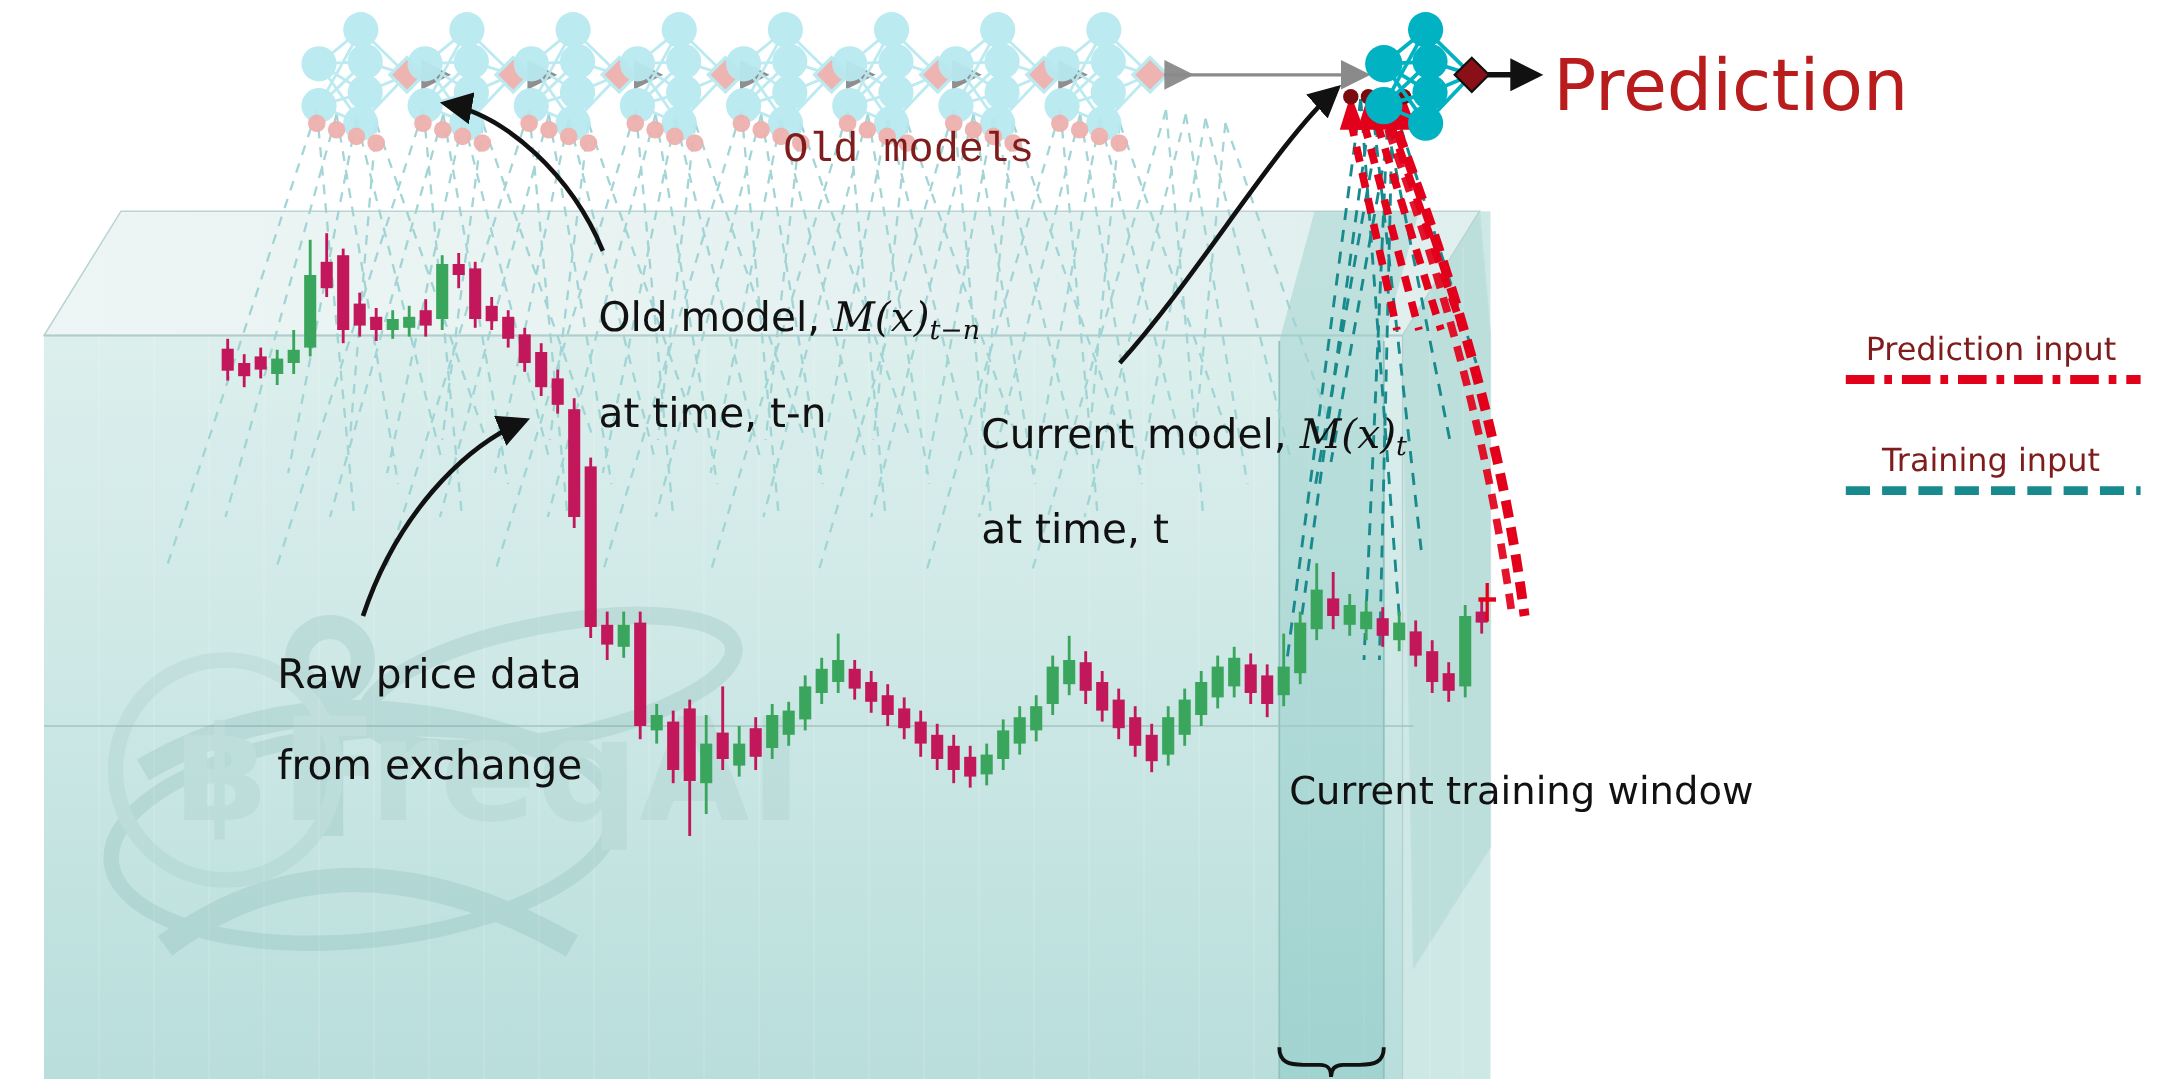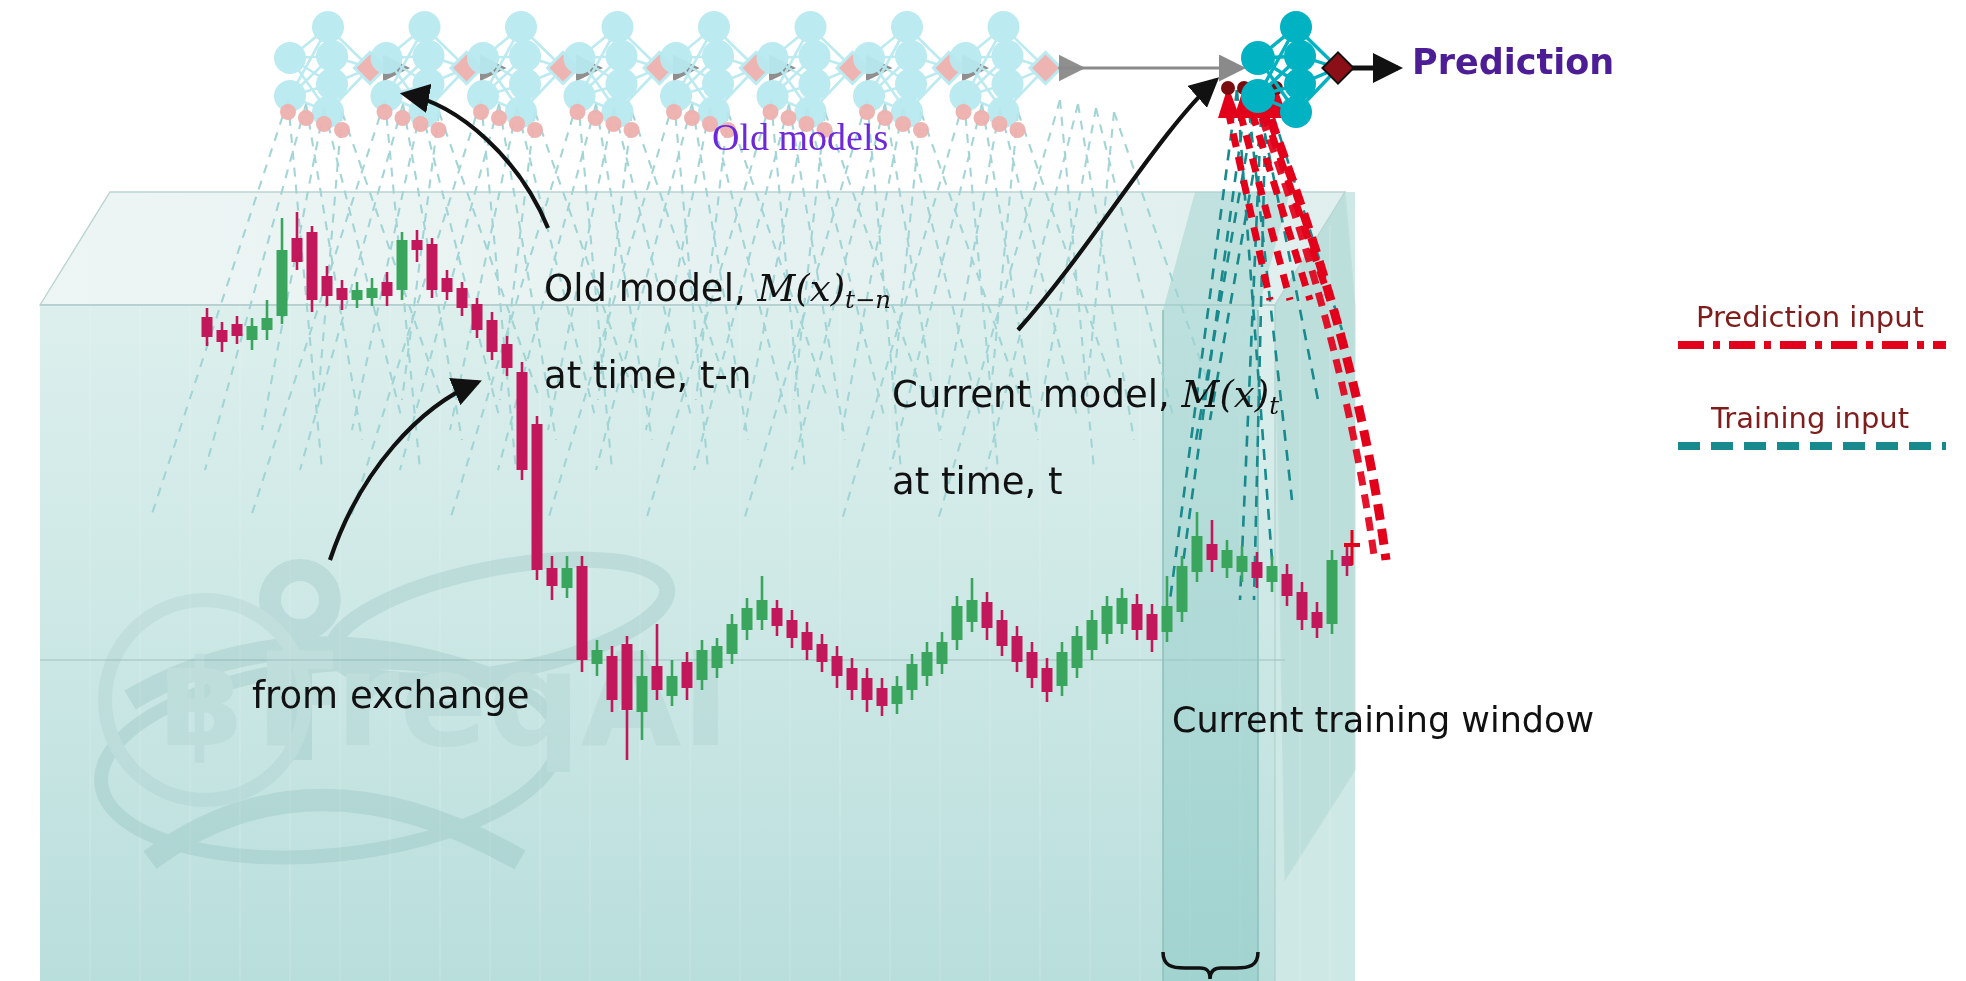--- a/index.html
+++ b/index.html
@@ -4,22 +4,22 @@
 <style>
   html,body{margin:0;padding:0;background:#ffffff;}
   body{width:1966px;height:981px;overflow:hidden;font-family:"DejaVu Sans",sans-serif;}
   #stage{position:relative;width:1966px;height:981px;background:#fff;}
   #stage svg.layer{position:absolute;left:0;top:0;width:1966px;height:981px;}
   .txt{position:absolute;color:#111;line-height:1.12;white-space:pre;}
   .ann{font-family:"DejaVu Sans",sans-serif;font-size:37px;}
   .mathi{font-family:"DejaVu Serif",serif;font-style:italic;}
   .sub{font-size:0.66em;vertical-align:-0.28em;font-family:"DejaVu Serif",serif;font-style:italic;}
   .legtxt{font-family:"DejaVu Sans",sans-serif;font-size:29px;color:#7f1d1d;}
-  .oldmodels{font-family:Liberation Serif, serif;font-size:38px;color:#6d28d9;}
-  .predtxt{font-family:"DejaVu Sans",sans-serif;font-size:35px;color:#4c1d95;font-weight:bold;}
+  .oldmodels{font-family:Liberation Mono, monospace;font-size:38px;color:#7f1d1d;}
+  .predtxt{font-family:"DejaVu Sans",sans-serif;font-size:65px;color:#b91c1c;}
   .ctw{font-family:"DejaVu Sans",sans-serif;font-size:35px;color:#111;}
 </style>
 </head>
 <body>
 
 <div id="stage">
 
   <svg class="layer" viewBox="0 0 1966 981">
     <defs>
       <linearGradient id="boxGrad" x1="0" y1="0" x2="0" y2="1">
@@ -560,21 +560,21 @@
     <span>Current model, </span><span class="mathi">M</span><span class="mathi">(x)</span><span class="sub">t</span><br>
     <span>at time, t</span>
   </div>
 
   <div class="txt ann" style="left:497px;top:227px;">
     <span>Old model, </span><span class="mathi">M</span><span class="mathi">(x)</span><span class="sub">t−n</span><br>
     <span>at time, t-n</span>
   </div>
 
   <div class="txt ann" style="left:205px;top:551px;">
-    <br>
+    <span>Raw price data</span><br>
     <span>from exchange</span>
   </div>
 
   <div class="txt ctw" style="left:1172px;top:701px;">Current training window</div>
 
   <div style="position:absolute;left:1660px;top:300px;width:300px;">
     <div style="text-align:center;">
       <div class="legtxt">Prediction input</div>
       <svg width="300" height="22" viewBox="0 0 300 22">
         <line x1="18" y1="11" x2="286" y2="11" stroke="#e2001a" stroke-width="8" stroke-dasharray="26,9,7,9"></line>

